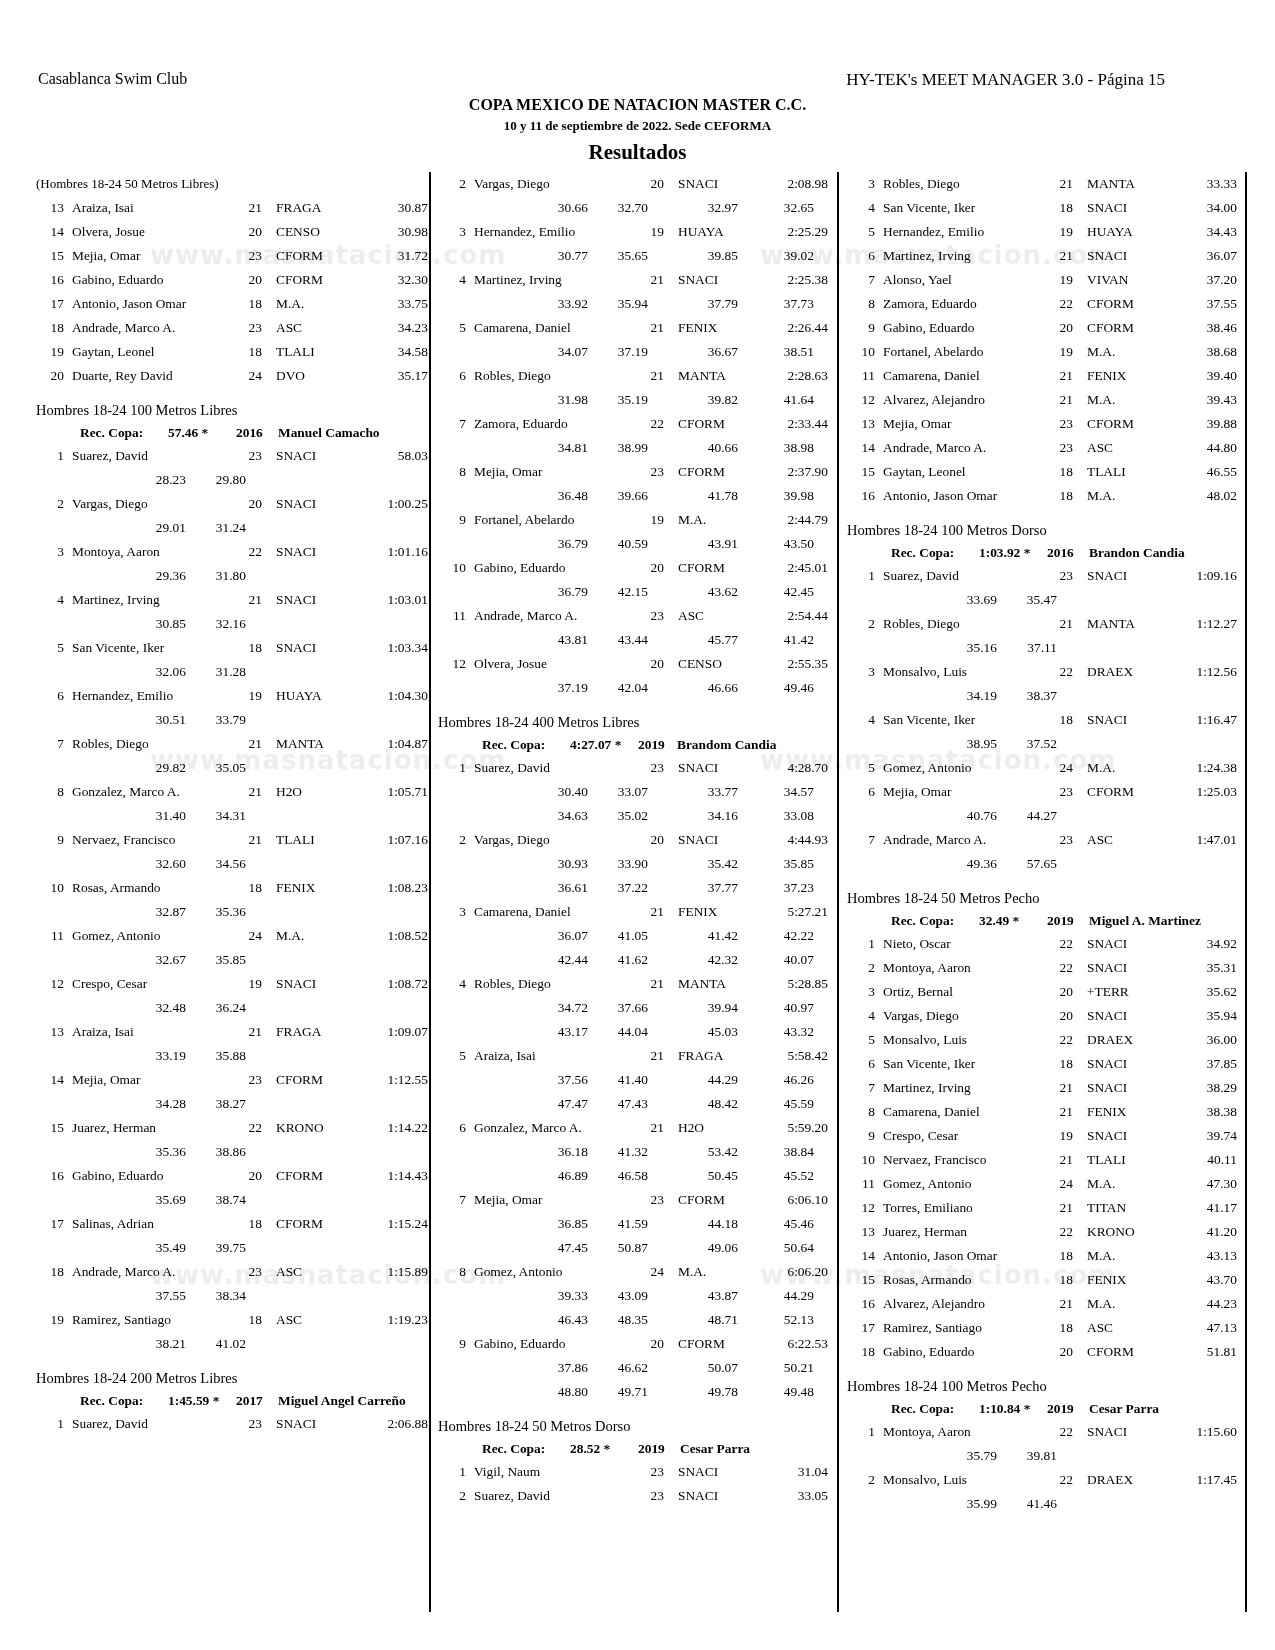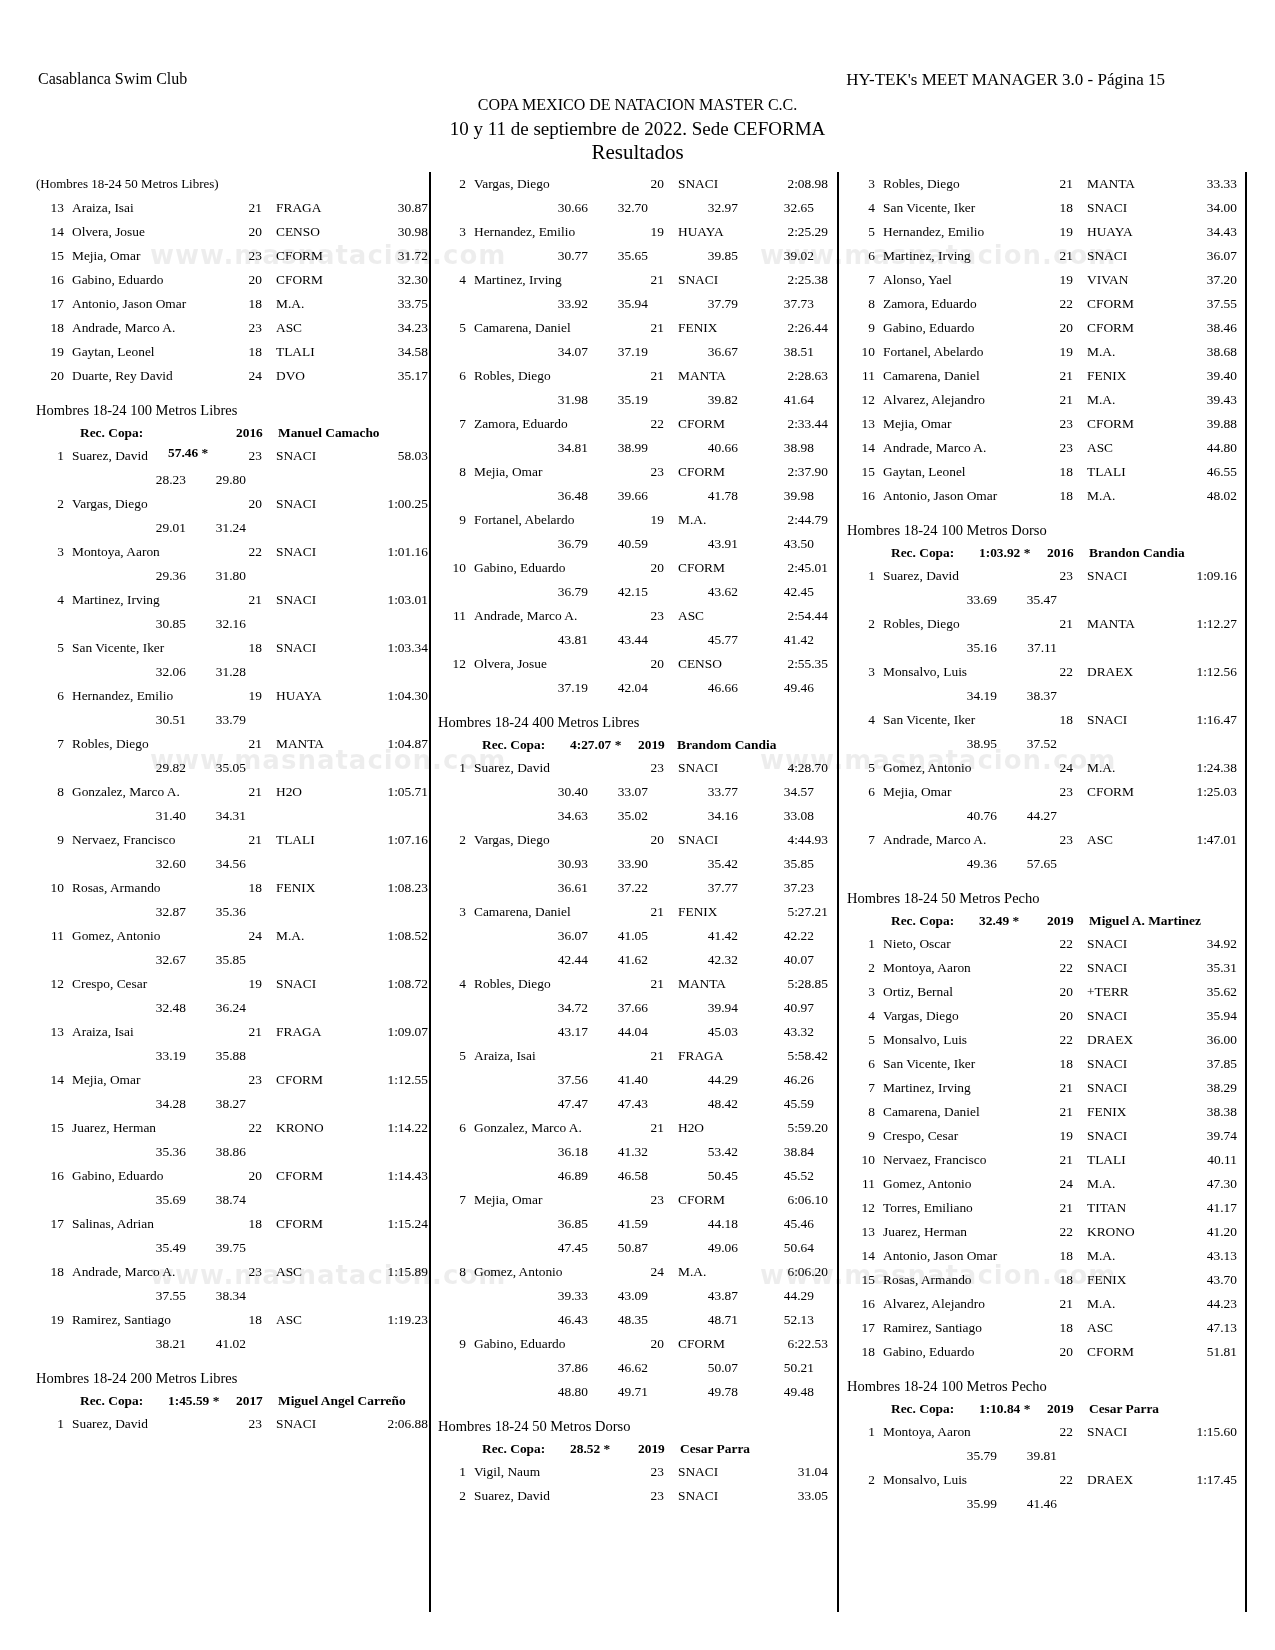--- a/index.html
+++ b/index.html
@@ -1,22 +1,22 @@
 <!DOCTYPE html>
 <html><head>
 <meta charset="utf-8">
 <style>
   html, body { margin:0; padding:0; background:#ffffff; }
   body { width:1275px; height:1650px; position:relative; overflow:hidden;
          font-family:"Liberation Serif","DejaVu Serif",serif; color:#000; }
   .hdr-left { position:absolute; left:38px; top:70px; font-size:16px; }
   .hdr-right { position:absolute; right:110px; top:70px; font-size:17px; }
-  .title { position:absolute; left:0; width:1275px; text-align:center; font-weight:normal; }
+  .title { position:absolute; left:0; width:1275px; text-align:center; font-weight:bold; }
   .t1 { top:96px; font-size:16px; }
-  .t2 { top:118px; font-size:19px; }
+  .t2 { top:118px; font-size:13px; }
   .t3 { top:140px; font-size:21px; }
   .col { position:absolute; top:172px; font-size:13.4px; }
   .c1 { left:36px; width:392px; }
   .c2 { left:438px; width:390px; }
   .c3 { left:847px; width:390px; }
   .vline { position:absolute; top:172px; height:1440px; width:2px; background:#000; }
   .row { position:relative; height:24px; line-height:24px; white-space:nowrap; }
   .ev-title { font-weight:normal; font-size:14.5px; height:24px; line-height:24px; margin-top:10px; }
   .ev-title.cont { font-size:13px; margin-top:0; }
   .rec { font-weight:bold; font-size:13.4px; height:22px; line-height:22px; position:relative; }
@@ -99,21 +99,21 @@
     <div class="row">
       <span class="place">20</span>
       <span class="name">Duarte, Rey David</span>
       <span class="age">24</span>
       <span class="team">DVO</span>
       <span class="time">35.17</span>
     </div>
     <div class="ev-title">Hombres 18-24 100 Metros Libres</div>
     <div class="rec">
       <span style="left: 44px;">Rec. Copa:</span>
-      <span style="left: 132px; margin-top: 20px;">57.46 *</span>
+      <span style="left: 132px;">57.46 *</span>
       <span style="left: 200px;">2016</span>
       <span style="left: 242px;">Manuel Camacho</span>
     </div>
     <div class="row">
       <span class="place">1</span>
       <span class="name">Suarez, David</span>
       <span class="age">23</span>
       <span class="team">SNACI</span>
       <span class="time">58.03</span>
     </div>

